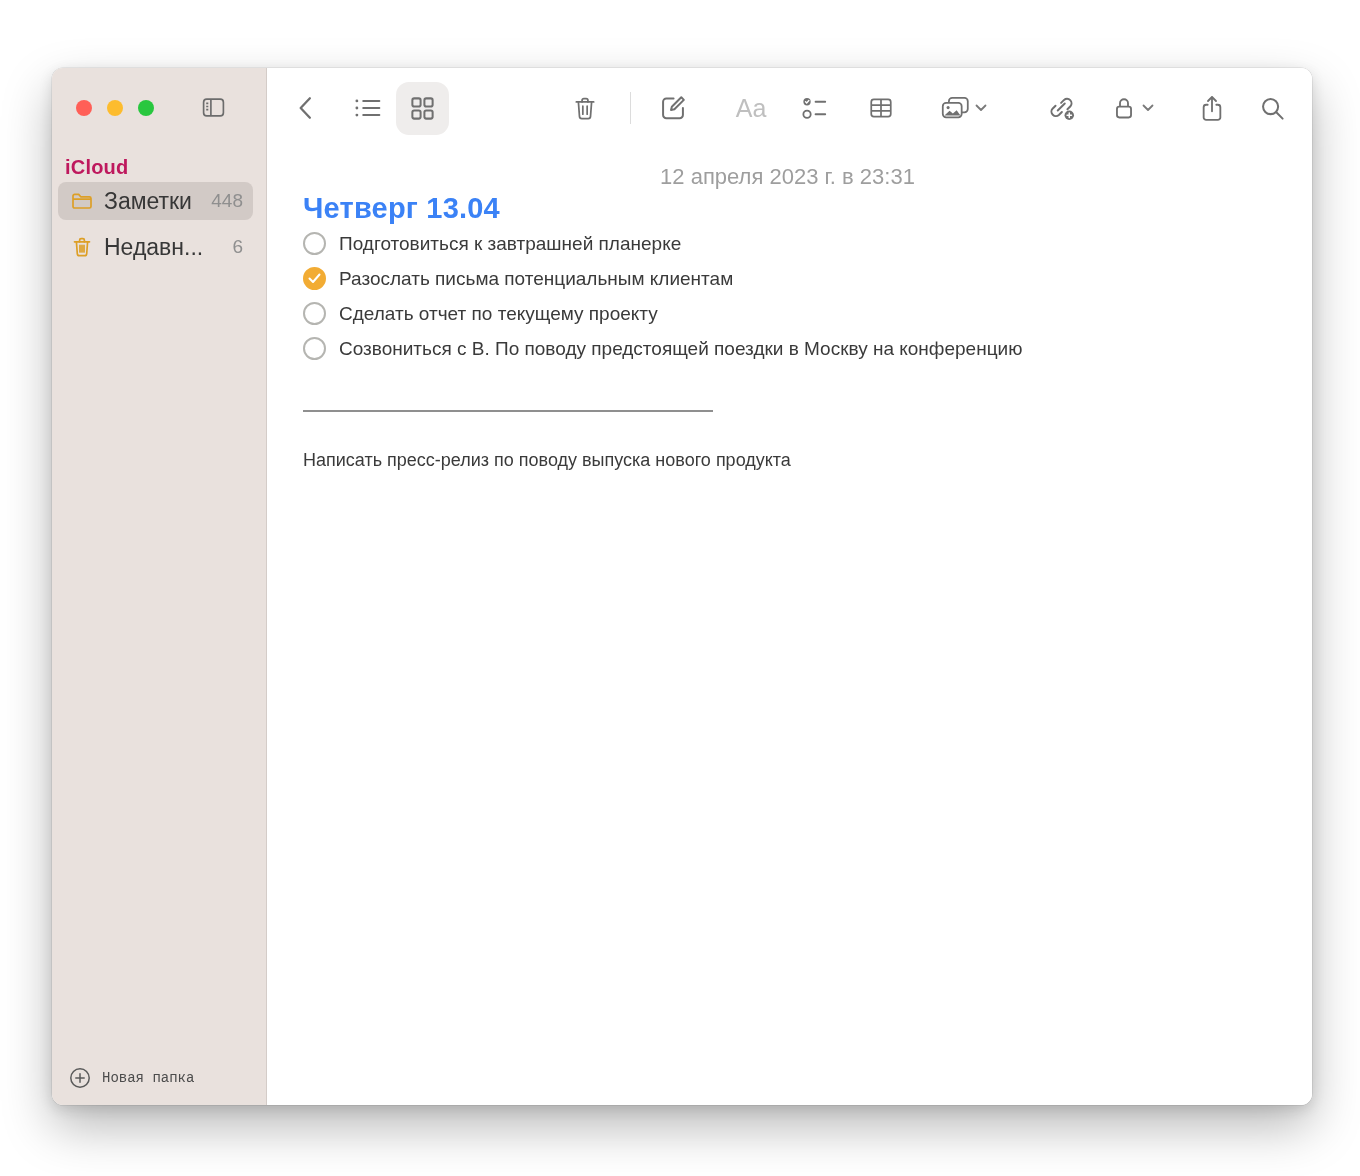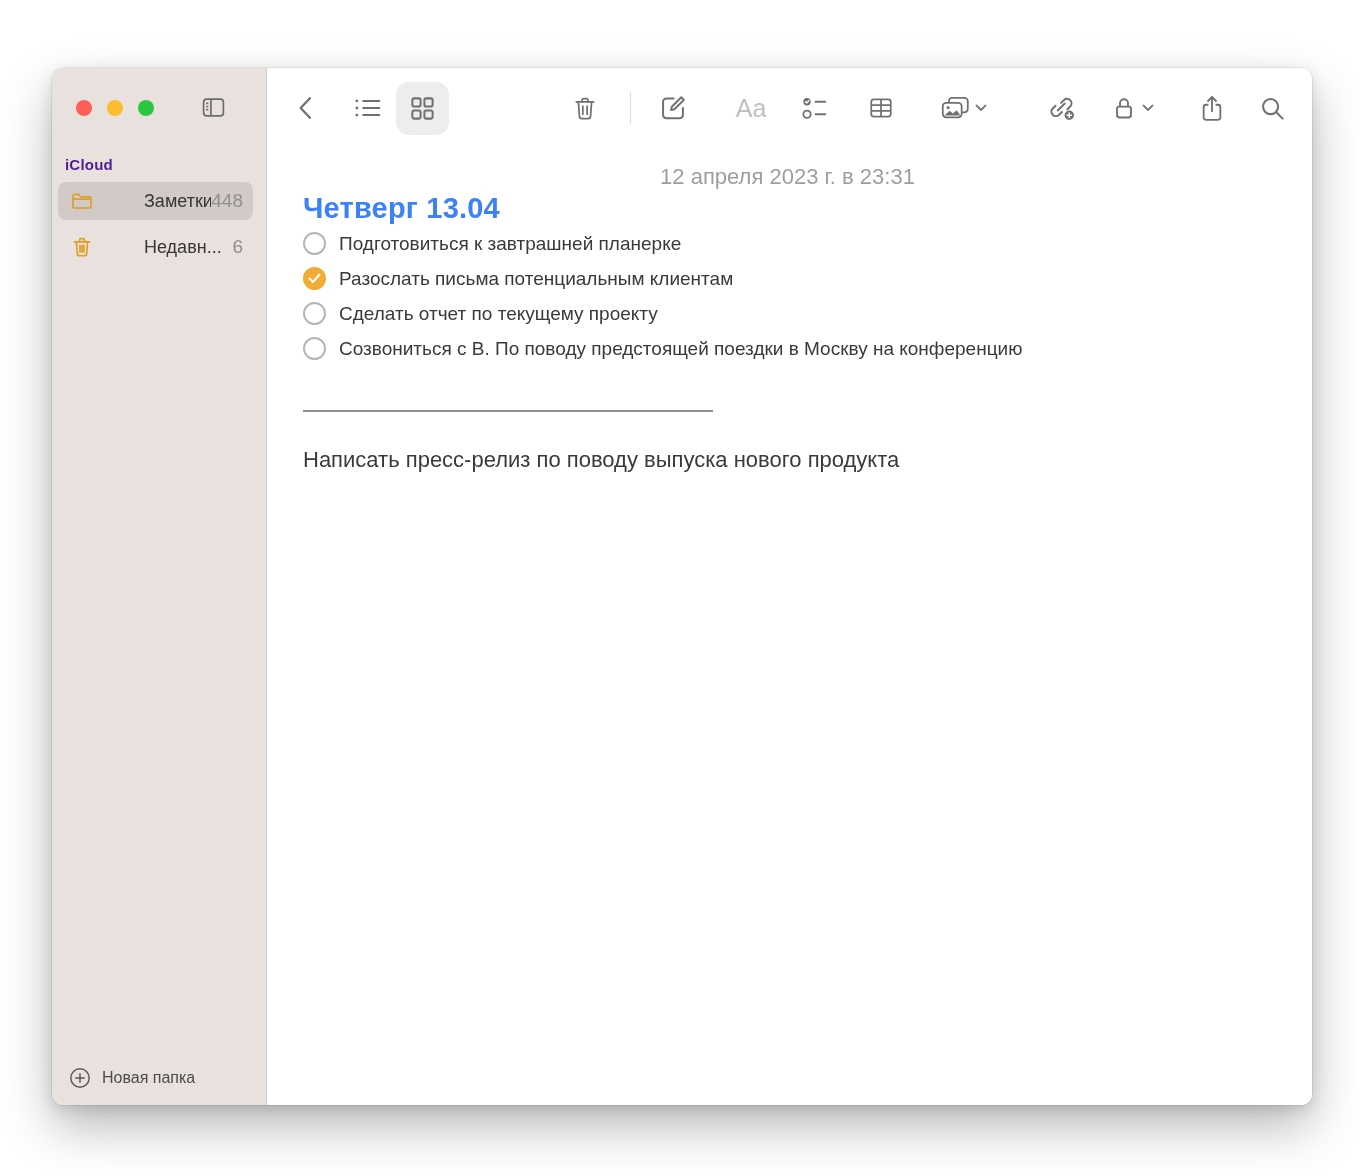--- a/index.html
+++ b/index.html
@@ -23,36 +23,36 @@
   .t-red   { background:#ff5f57; }
   .t-yellow{ background:#fdbc2e; }
   .t-green { background:#29c73f; }
   .sidebar-toggle {
     position:absolute; top:24px; left:145px; width:32px; height:30px;
     color:#6c6c6c; display:flex; align-items:center; justify-content:center;
     background:none; border:none; cursor:pointer;
   }
   .section-label {
     position:absolute; top:88px; left:13px;
-    font-size:15px; font-weight:700; color:#4c1d95; letter-spacing:.2px;
+    font-size:20px; font-weight:700; color:#be185d; letter-spacing:.2px;
   }
   .side-list { position:absolute; top:114px; left:6px; right:13px; }
   .side-row {
     height:38px; border-radius:8px; display:flex; align-items:center;
     padding:0 10px 0 12px; margin-bottom:8px; cursor:default;
   }
   .side-row.selected { background:#d2cac6; }
   .side-row .s-icon { width:24px; height:24px; color:#dd9f26; margin-right:10px; flex:0 0 24px; }
-  .side-row .s-label { font-size:18px; color:#373737; font-weight:500; flex:1;
-    white-space:nowrap; overflow:hidden;margin-left:40px; }
+  .side-row .s-label { font-size:23px; color:#373737; font-weight:500; flex:1;
+    white-space:nowrap; overflow:hidden; }
   .side-row .s-count { font-size:19px; color:#8f8f8f; font-weight:400; }
   .new-folder {
     position:absolute; left:16px; bottom:15px; display:flex; align-items:center;
     gap:10px; color:#4c4c4c; background:none; border:none; cursor:pointer;
-    font-size:16px; font-family:Liberation Sans, sans-serif;
+    font-size:14px; font-family:Liberation Mono, monospace;
   }
   .new-folder .nf-icon { width:24px; height:24px; color:#5a5a5a; }
 
   
   .main { flex:1; background:#ffffff; position:relative; display:flex; flex-direction:column;justify-content:center; }
   .toolbar { position:relative; height:80px; flex:0 0 80px; }
   .tb-btn {
     position:absolute; top:23px; width:36px; height:34px; border:none; background:none;
     color:#707070; display:flex; align-items:center; justify-content:center; cursor:pointer;
     padding:0;
@@ -80,21 +80,21 @@
   .check-row { display:flex; align-items:center; height:35px; }
   .check-circle {
     width:23px; height:23px; border-radius:50%; border:2px solid #b5b5b1;
     flex:0 0 23px; margin-right:13px; position:relative; cursor:pointer; background:#fff;
   }
   .check-row.checked .check-circle { background:#f2ac34; border-color:#f2ac34; }
   .check-circle svg { position:absolute; inset:0; margin:auto; display:none; }
   .check-row.checked .check-circle svg { display:block; }
   .check-text { font-size:19px; color:#3a3a3a; line-height:25px; }
   .hr-line { width:410px; height:2px; background:#8f8f8f; margin-top:44px; border:none; }
-  .note-para { font-size:22px; color:#3a3a3a; margin-top:0; line-height:26px; }
+  .note-para { font-size:18px; color:#3a3a3a; margin-top:0; line-height:26px; }
   .note-para.p1 { margin-top:35px; }
   .note-para.p2 { margin-top:28px; }
 </style>
 </head>
 <body>
 
 <div class="window">
 
   <aside class="sidebar">
     <div class="traffic">

